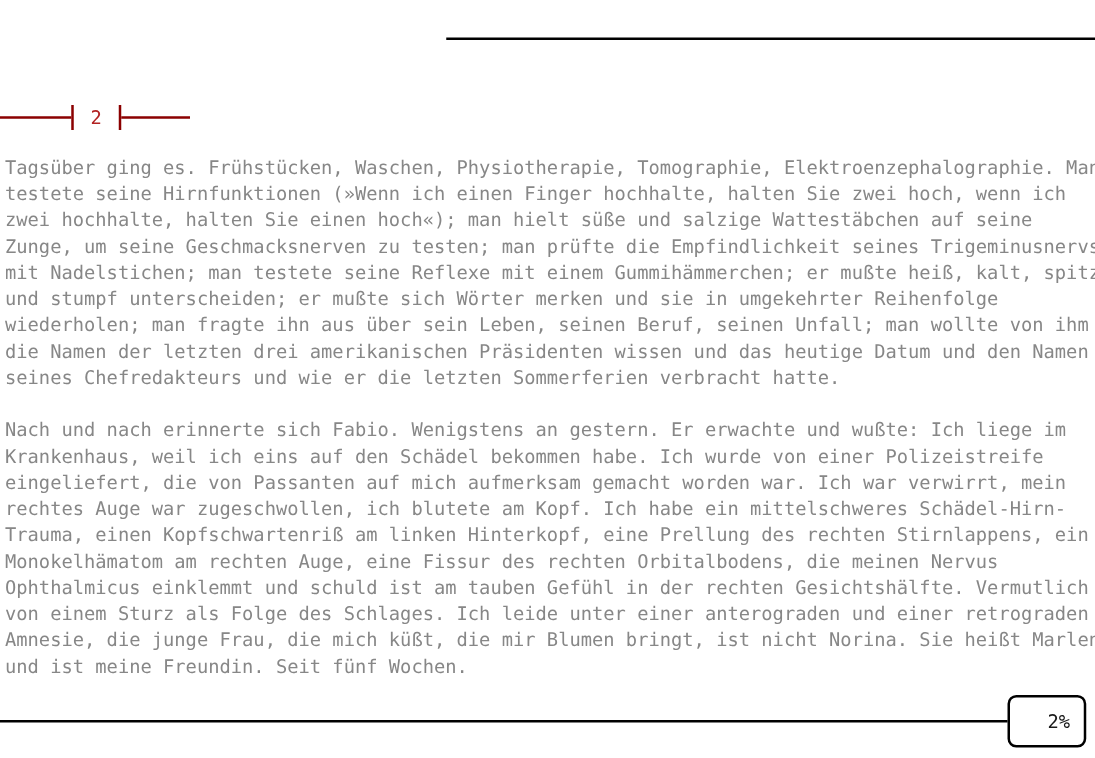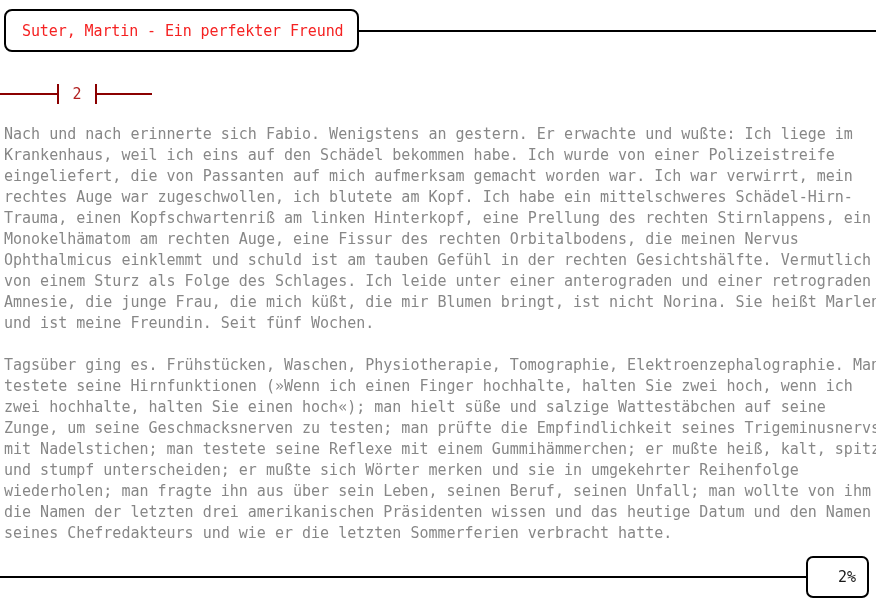--- a/index.html
+++ b/index.html
@@ -128,52 +128,49 @@
     font-size: 15px;
     color: #1a1a1a;
   }
 </style>
 </head>
 <body>
 
 <div class="screen">
 
   <div class="header-rule"></div>
-  <div class="title-box">
-    <span class="title-label">Suter, Martin - Ein perfekter Freund</span>
-  </div>
 
   <div class="chapter-divider">
     <div class="rule rule-left"></div>
     <div class="tick tick-left"></div>
     <div class="chapter-number">2</div>
     <div class="tick tick-right"></div>
     <div class="rule rule-right"></div>
   </div>
 
   <div class="body-text">
+    <div class="paragraph">Tagsüber ging es. Frühstücken, Waschen, Physiotherapie, Tomographie, Elektroenzephalographie. Man
+testete seine Hirnfunktionen (»Wenn ich einen Finger hochhalte, halten Sie zwei hoch, wenn ich
+zwei hochhalte, halten Sie einen hoch«); man hielt süße und salzige Wattestäbchen auf seine
+Zunge, um seine Geschmacksnerven zu testen; man prüfte die Empfindlichkeit seines Trigeminusnervs
+mit Nadelstichen; man testete seine Reflexe mit einem Gummihämmerchen; er mußte heiß, kalt, spitz
+und stumpf unterscheiden; er mußte sich Wörter merken und sie in umgekehrter Reihenfolge
+wiederholen; man fragte ihn aus über sein Leben, seinen Beruf, seinen Unfall; man wollte von ihm
+die Namen der letzten drei amerikanischen Präsidenten wissen und das heutige Datum und den Namen
+seines Chefredakteurs und wie er die letzten Sommerferien verbracht hatte.</div>
     <div class="paragraph">Nach und nach erinnerte sich Fabio. Wenigstens an gestern. Er erwachte und wußte: Ich liege im
 Krankenhaus, weil ich eins auf den Schädel bekommen habe. Ich wurde von einer Polizeistreife
 eingeliefert, die von Passanten auf mich aufmerksam gemacht worden war. Ich war verwirrt, mein
 rechtes Auge war zugeschwollen, ich blutete am Kopf. Ich habe ein mittelschweres Schädel-Hirn-
 Trauma, einen Kopfschwartenriß am linken Hinterkopf, eine Prellung des rechten Stirnlappens, ein
 Monokelhämatom am rechten Auge, eine Fissur des rechten Orbitalbodens, die meinen Nervus
 Ophthalmicus einklemmt und schuld ist am tauben Gefühl in der rechten Gesichtshälfte. Vermutlich
 von einem Sturz als Folge des Schlages. Ich leide unter einer anterograden und einer retrograden
 Amnesie, die junge Frau, die mich küßt, die mir Blumen bringt, ist nicht Norina. Sie heißt Marlen
 und ist meine Freundin. Seit fünf Wochen.</div>
-    <div class="paragraph">Tagsüber ging es. Frühstücken, Waschen, Physiotherapie, Tomographie, Elektroenzephalographie. Man
-testete seine Hirnfunktionen (»Wenn ich einen Finger hochhalte, halten Sie zwei hoch, wenn ich
-zwei hochhalte, halten Sie einen hoch«); man hielt süße und salzige Wattestäbchen auf seine
-Zunge, um seine Geschmacksnerven zu testen; man prüfte die Empfindlichkeit seines Trigeminusnervs
-mit Nadelstichen; man testete seine Reflexe mit einem Gummihämmerchen; er mußte heiß, kalt, spitz
-und stumpf unterscheiden; er mußte sich Wörter merken und sie in umgekehrter Reihenfolge
-wiederholen; man fragte ihn aus über sein Leben, seinen Beruf, seinen Unfall; man wollte von ihm
-die Namen der letzten drei amerikanischen Präsidenten wissen und das heutige Datum und den Namen
-seines Chefredakteurs und wie er die letzten Sommerferien verbracht hatte.</div>
   </div>
 
   <div class="footer-rule"></div>
   <div class="progress-box">
     <span class="progress-label">2%</span>
   </div>
 
 </div>
 
 </body></html>

